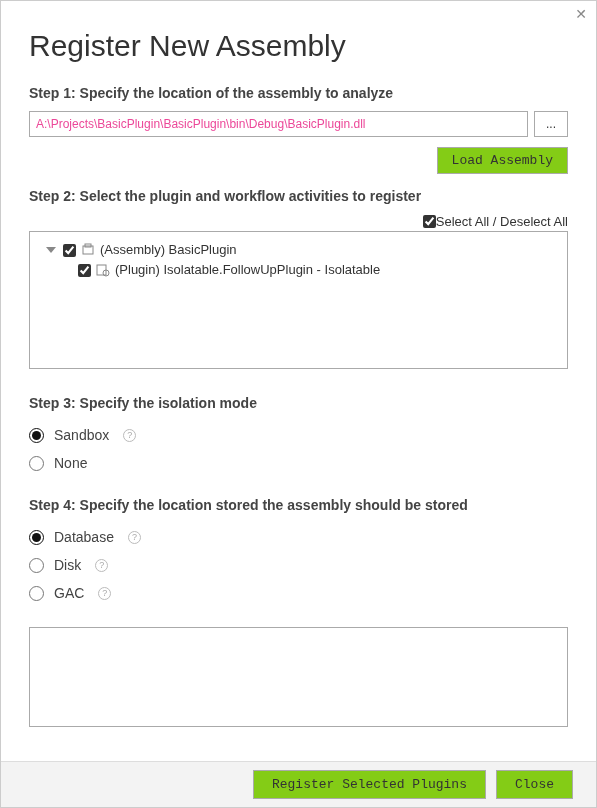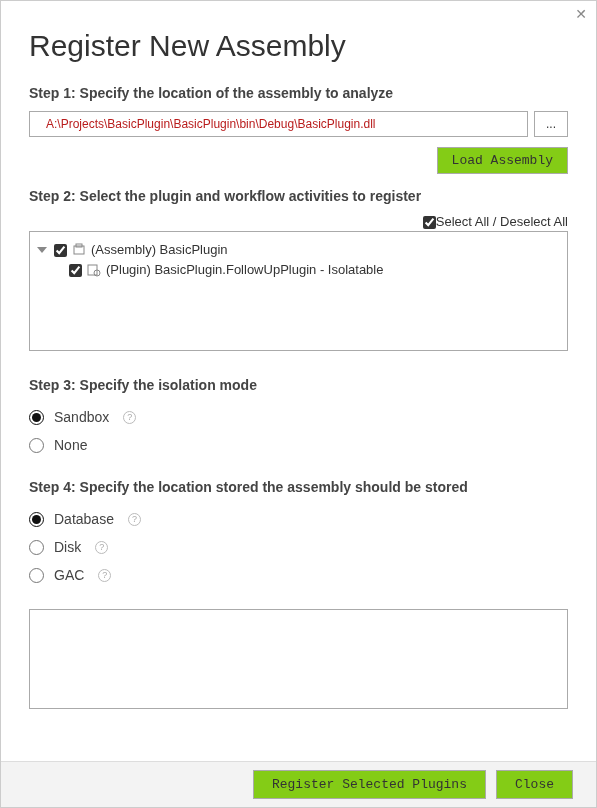--- a/index.html
+++ b/index.html
@@ -38,23 +38,23 @@
       font-size: 14px;
       color: #444;
       margin-bottom: 10px;
       font-weight: 700;
     }
     .row { display: flex; gap: 6px; }
     input[type=text].path {
       flex: 1;
       height: 26px;
       border: 1px solid #aaa;
-      padding: 0 16px;
+      padding: 0 6px;
       font-size: 12px;
-      color: #b91c1c;
+      color: #ec4899;
       font-family: inherit;
     }
     .browse-btn {
       width: 34px;
       height: 26px;
       border: 1px solid #aaa;
       background: #fff;
       font-size: 12px;
       cursor: pointer;
       color: #333;
@@ -69,29 +69,29 @@
       background: #84cc16;
       padding: 5px 14px;
       font-size: 13px;
       color: #333;
       cursor: pointer;
       font-family: Liberation Mono, monospace;
     }
     .select-all-row {
       display: flex;
       justify-content: flex-end;
-      align-items: flex-end;
+      align-items: center;
       font-size: 13px;
       margin-bottom: 2px;
     }
     .select-all-row input { accent-color: #333; }
     .tree-box {
       border: 1px solid #aaa;
-      height: 120px;
-      padding: 8px 3px;
+      height: 138px;
+      padding: 8px 12px;
       font-size: 13px;
       color: #333;
       margin-bottom: 26px;
     }
     .tree-row {
       display: flex;
       align-items: center;
       gap: 5px;
       line-height: 20px;
     }
@@ -185,21 +185,21 @@
       <span>(Assembly) BasicPlugin</span>
     </div>
     <div class="tree-row indent2">
       <input type="checkbox" checked="" style="">
       <span class="icon-box">
         <svg width="14" height="14" viewBox="0 0 14 14">
             <rect x="1" y="2" width="9" height="10" fill="none" stroke="#888" stroke-width="1"></rect>
             <circle cx="10" cy="10" r="3" fill="none" stroke="#888" stroke-width="1"></circle>
           </svg>
       </span>
-      <span>(Plugin) BasicPlugin.FollowUpPlugin - Isolatable</span>
+      <span>(Plugin) Isolatable.FollowUpPlugin - Isolatable</span>
     </div>
   </div>
 
   <div class="step-label">Step 3: Specify the isolation mode</div>
   <div class="radio-group">
     <label class="radio-row">
       <input type="radio" name="isolation" checked="" style="">
       <span>Sandbox</span>
       <span class="help">?</span>
     </label>

